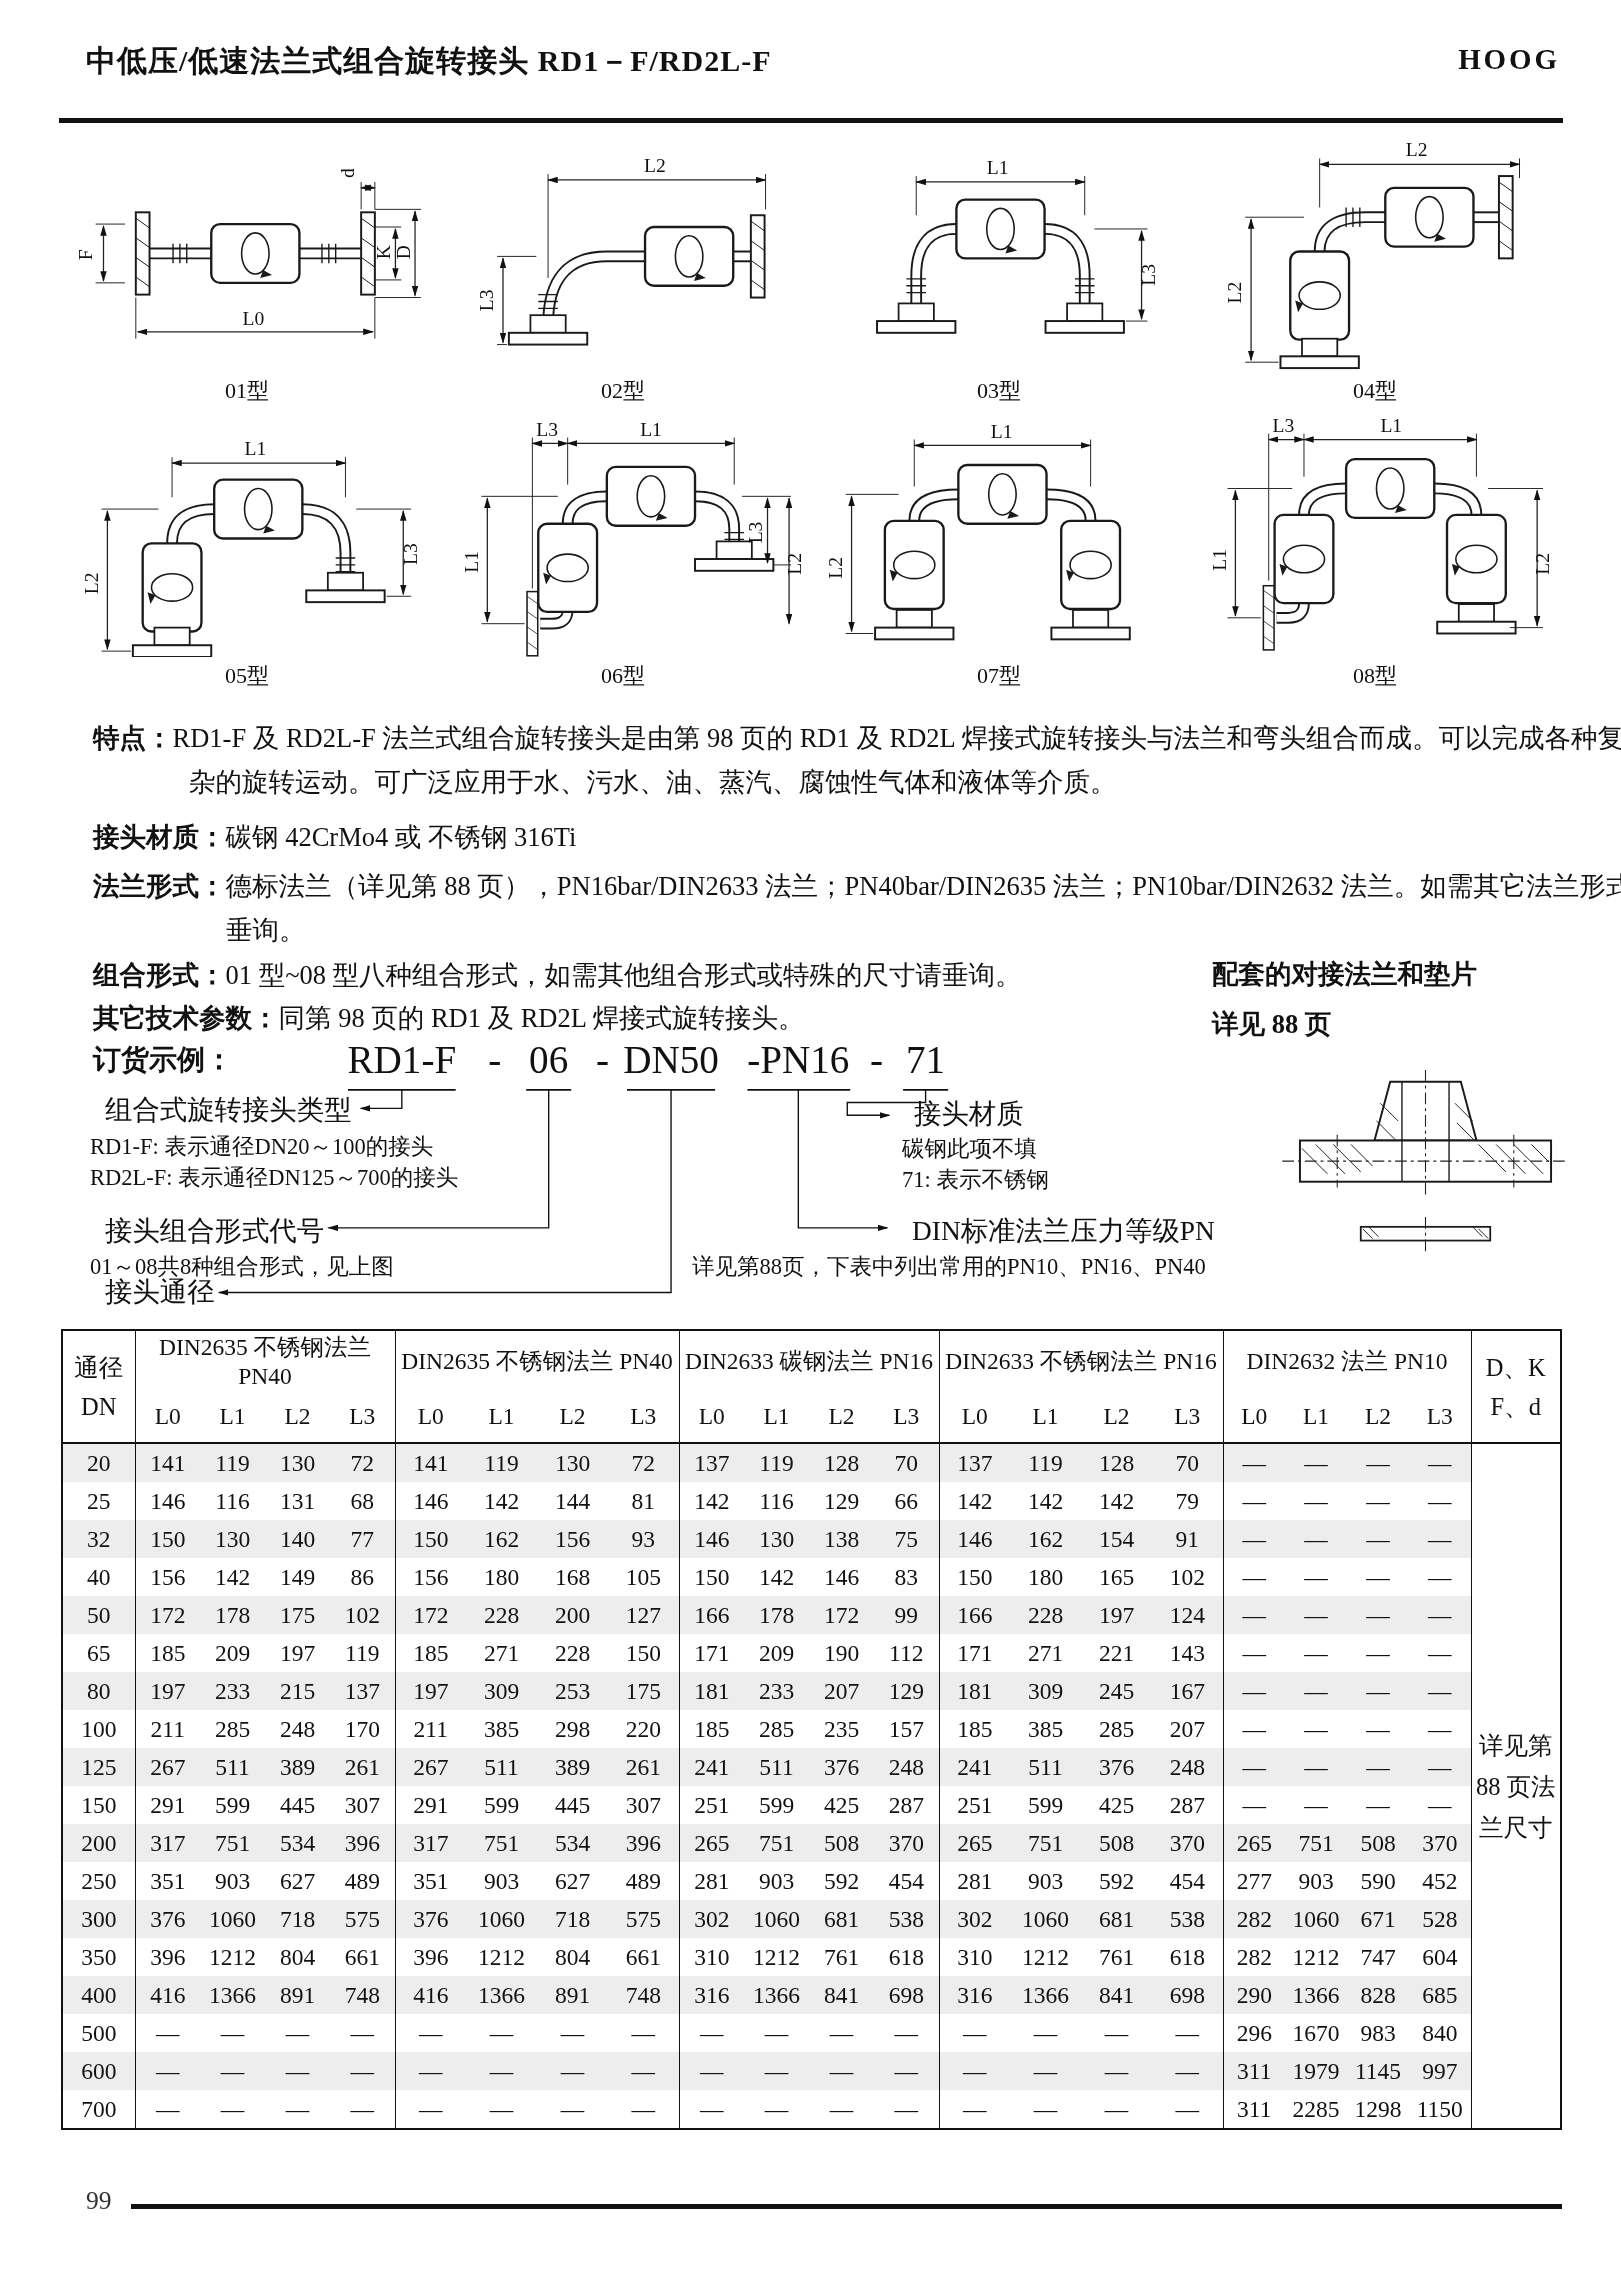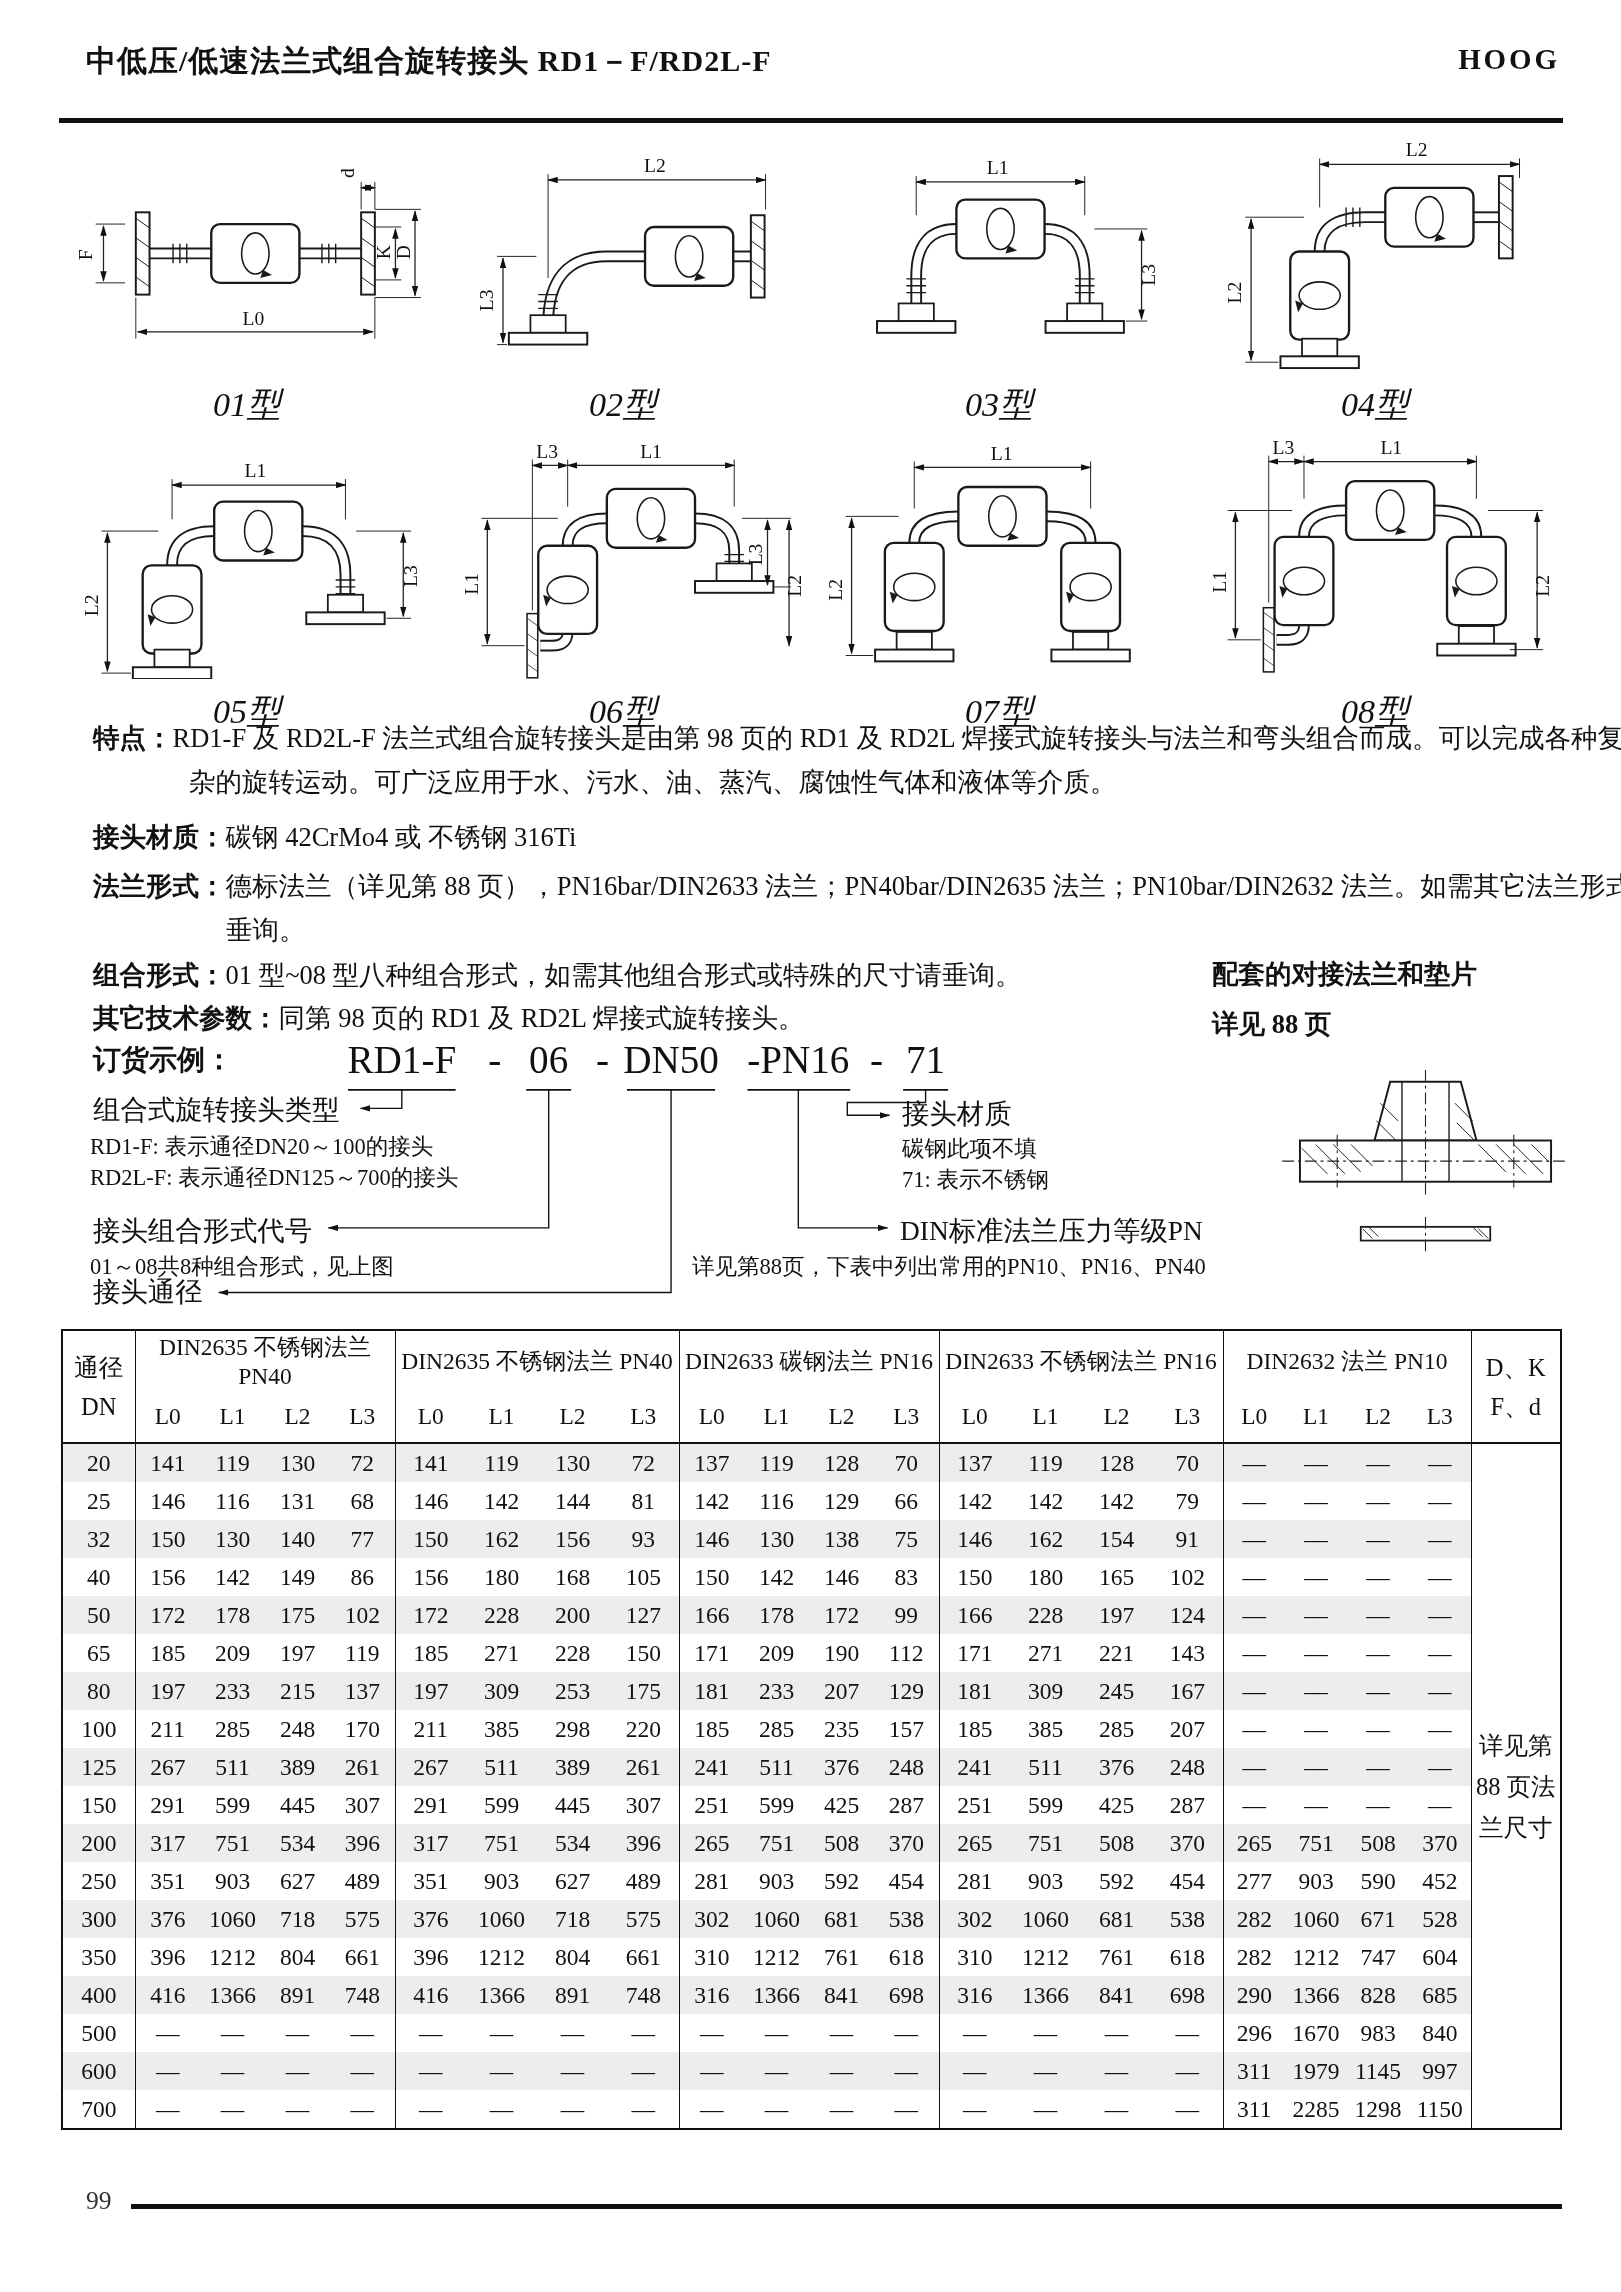--- a/index.html
+++ b/index.html
@@ -7,21 +7,21 @@
         font-family:"Liberation Serif","DejaVu Serif",serif;color:#111;}
   
   .title{position:absolute;left:86px;top:41px;font-size:30px;font-weight:bold;letter-spacing:1px;}
   .brand{position:absolute;right:61px;top:43px;font-size:29px;font-weight:bold;letter-spacing:2.9px;margin-left:6px;}
   .hrule{position:absolute;left:59px;top:118px;width:1504px;height:4.9px;background:#111;}
   
   .diagrid{position:absolute;left:59px;top:131px;width:1504px;display:grid;
            grid-template-columns:repeat(4,1fr);grid-row-gap:9.8px;}
   .dcell{text-align:center;}
   .dcell svg{display:block;margin:0 auto;}
-  .dcap{font-size:34px;margin-top:10px;font-style:italic;}
+  .dcap{font-size:22px;margin-top:4px;}
   .po{fill:none;stroke:#1a1a1a;stroke-width:12;}
   .pi{fill:none;stroke:#fff;stroke-width:8;}
   .dim{stroke:#222;stroke-width:1.3;fill:none;marker-start:url(#ma);marker-end:url(#ma);}
   .ext{stroke:#222;stroke-width:1;fill:none;}
   .dl{font-family:"Liberation Serif",serif;font-size:20px;fill:#111;}
   .cl{stroke:#222;stroke-width:1.1;fill:none;stroke-dasharray:12 4 3 4;}
   .hatch{stroke:#222;stroke-width:1;fill:none;}
   
   .sec{position:absolute;left:93px;width:1449px;font-size:26.5px;line-height:44px;}
   .sec b{font-weight:bold;}
@@ -29,21 +29,21 @@
   .s2,.s3,.s4{padding-left:133px;text-indent:-133px;}
   .s5{padding-left:186px;text-indent:-186px;}
   .fnote{position:absolute;font-size:26.5px;font-weight:bold;}
   
   .olabel{position:absolute;left:93px;top:1041px;font-size:28px;font-weight:bold;}
   .ordersvg{position:absolute;left:83px;top:1035px;}
   .codetxt{font-family:"Liberation Serif",serif;font-size:40px;fill:#111;text-anchor:middle;}
   .ulseg{stroke:#111;stroke-width:1.8;}
   .conn{stroke:#111;stroke-width:1.4;fill:none;}
   .connA{marker-end:url(#ma);}
-  .olbl-big{position:absolute;font-size:27.4px;white-space:nowrap;}
+  .olbl-big{position:absolute;font-size:27.4px;white-space:nowrap;margin-left:12px;}
   .olbl-sm{position:absolute;font-size:22.5px;white-space:nowrap;}
   
   .flangesvg{position:absolute;left:1243px;top:1064px;}
   
   .dimtable{position:absolute;left:61px;top:1329px;border-collapse:collapse;table-layout:fixed;
             font-size:23.5px;}
   .dimtable,.dimtable th,.dimtable td{border:0 solid #111;}
   .dimtable{border:2.9px solid #111;}
   .gb{border-left:1.6px solid #111 !important;}
   .dimtable thead{border-bottom:2.9px solid #111;margin-left:36px;}

